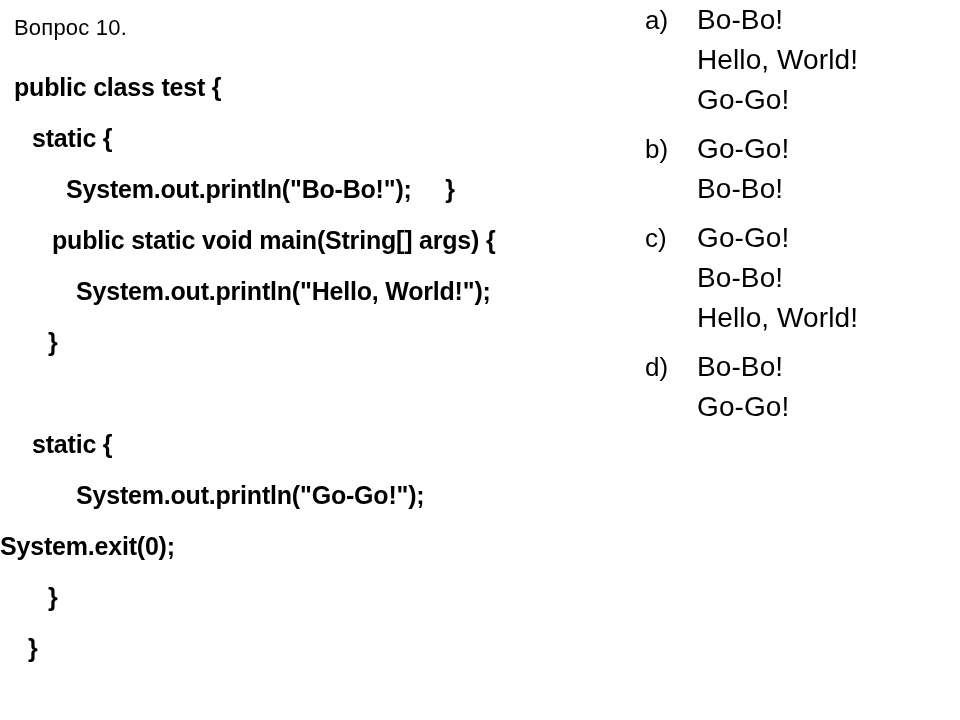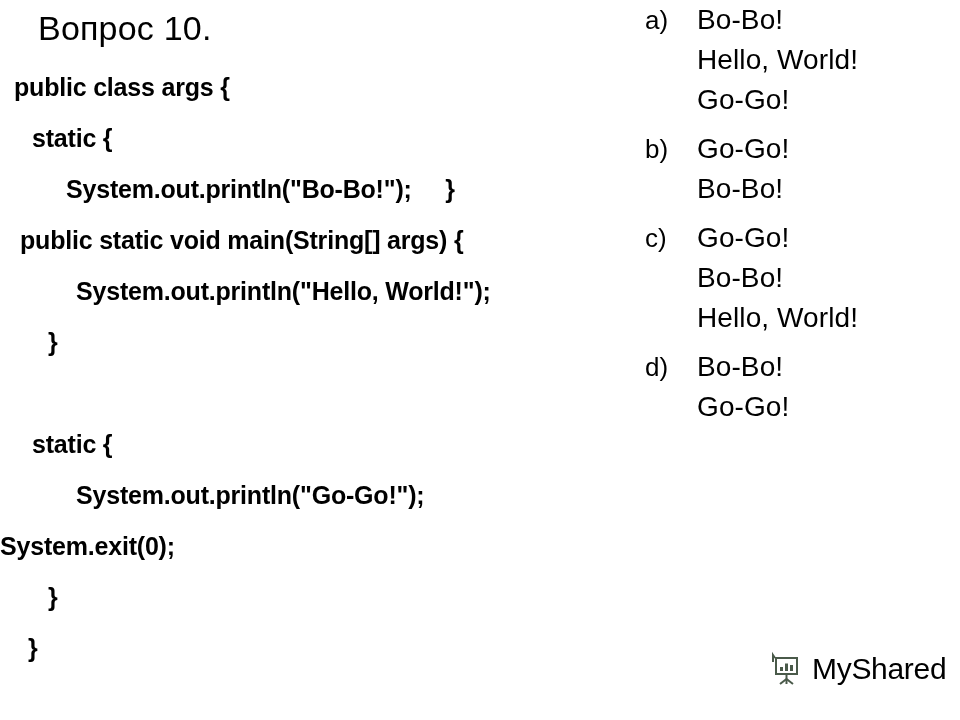--- a/index.html
+++ b/index.html
@@ -28,26 +28,25 @@
     left: 0;
     top: 0;
     width: 660px;
     height: 720px;
   }
 
   .question-title {
     position: absolute;
     left: 14px;
     top: 12px;
-    font-size: 34px;
+    font-size: 22px;
     font-weight: normal;
     line-height: 32px;
     white-space: pre;
     letter-spacing: 0.2px;
-    margin-left: 24px;
   }
 
   .code-block {
     position: absolute;
     left: 0;
     top: 62px;
     width: 660px;
   }
 
   .code-line {
@@ -128,24 +127,24 @@
 </head>
 <body>
 
 <div class="slide">
 
   <div class="question-col">
 
     <div class="question-title">Вопрос 10.</div>
 
     <div class="code-block" id="code-block">
-        <div class="code-line" style="padding-left: 14px;">public class args {</div>
+        <div class="code-line" style="padding-left: 14px;">public class test {</div>
         <div class="code-line" style="padding-left: 32px;">static {</div>
         <div class="code-line" style="padding-left: 66px;">System.out.println("Bo-Bo!");     }</div>
-        <div class="code-line" style="padding-left: 20px;">public static void main(String[] args) {</div>
+        <div class="code-line" style="padding-left: 44px; margin-left: 8px;">public static void main(String[] args) {</div>
         <div class="code-line" style="padding-left: 76px;">System.out.println("Hello, World!");</div>
         <div class="code-line" style="padding-left: 48px;">}</div>
         <div class="code-line blank" style="padding-left: 0px;"></div>
         <div class="code-line" style="padding-left: 32px;">static {</div>
         <div class="code-line" style="padding-left: 76px;">System.out.println("Go-Go!");</div>
         <div class="code-line" style="">System.exit(0);</div>
         <div class="code-line" style="padding-left: 48px;">}</div>
         <div class="code-line" style="padding-left: 28px;">}</div>
       </div>
 
@@ -177,33 +176,14 @@
       </div>
       <div class="option">
         <div class="option-label">d)</div>
         <div class="option-lines">
           <div class="option-line">Bo-Bo!</div>
           <div class="option-line">Go-Go!</div>
         </div>
       </div>
     </div>
 
-  <div class="watermark">
-    <span class="watermark-icon">
-      <svg viewBox="0 0 38 38" width="38" height="38" aria-hidden="true">
-        <g fill="none" stroke="#4a5a4a" stroke-width="2">
-          <rect x="8" y="8" width="21" height="16"></rect>
-          <path d="M7 8 L5 5 L5 12"></path>
-          <path d="M18.5 24 L18.5 30"></path>
-          <path d="M12 34 L18.5 29 L25 34"></path>
-          <path d="M18.5 29 L18.5 34"></path>
-        </g>
-        <g fill="#4a5a4a">
-          <rect x="12" y="17" width="3" height="4"></rect>
-          <rect x="17" y="13.5" width="3" height="7.5"></rect>
-          <rect x="22" y="15" width="3" height="6"></rect>
-        </g>
-      </svg>
-    </span>
-    <span class="watermark-text">MyShared</span>
-  </div>
 
 </div>
 
 </body></html>

